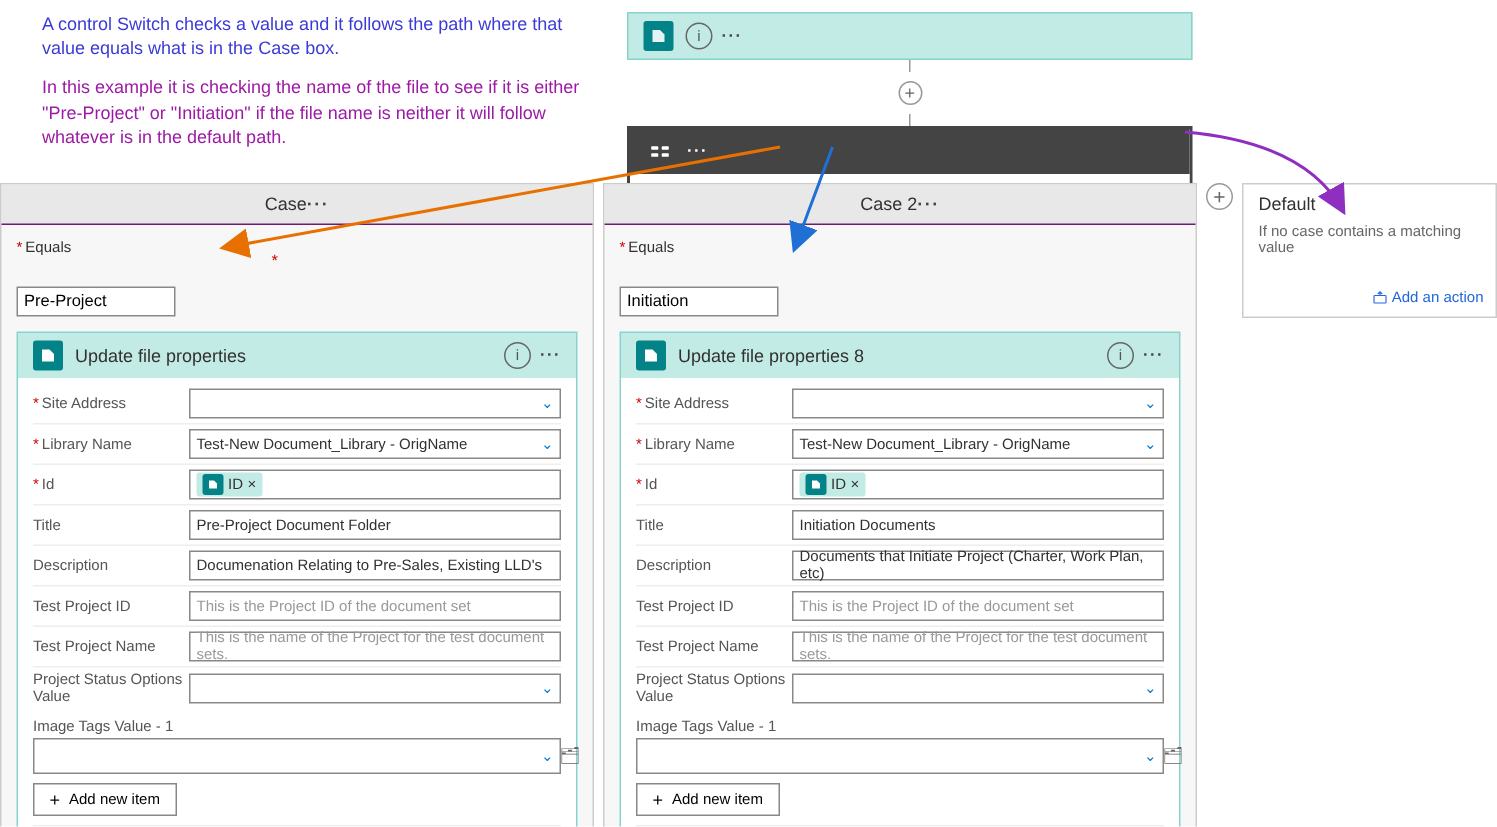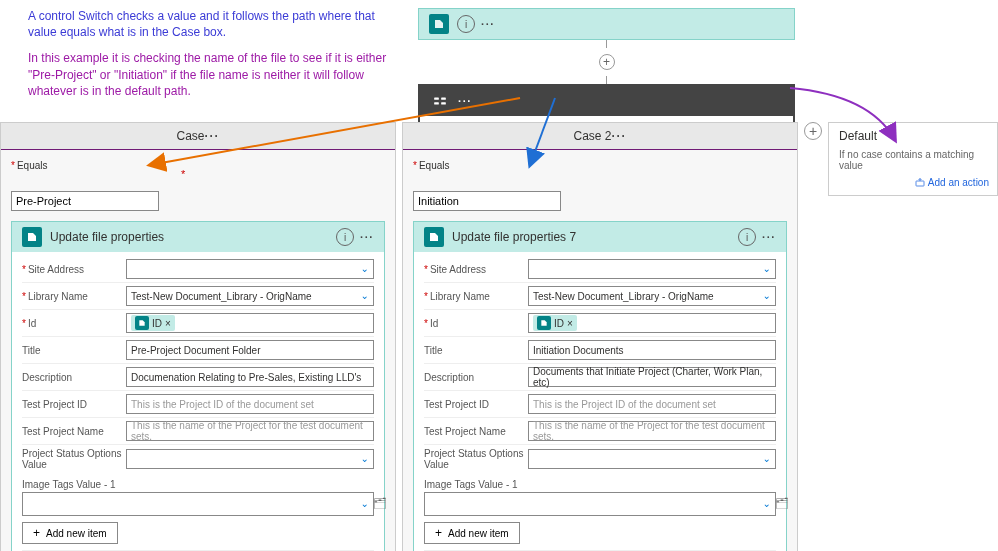--- a/index.html
+++ b/index.html
@@ -26,42 +26,42 @@
 .pill-input{flex:1;border:1px solid #888;height:22px;padding:2px 4px;display:flex;align-items:center}
 .token{background:#c2ebe6;border-radius:2px;padding:1px 4px;display:inline-flex;align-items:center;font-size:10px}
 .token .sp-mini{width:14px;height:14px;background:#038387;border-radius:2px;margin-right:3px;display:inline-flex;align-items:center;justify-content:center}
 .token .sp-mini svg{width:8px;height:8px;fill:#fff}
 .token .x{margin-left:3px;cursor:pointer;font-size:10px}
 .cases{position:absolute;top:122px;left:0;display:flex;width:998px}
 .case-col{width:404px;border:1px solid #ccc;background:#f7f7f7;margin-right:6px}
 .case-hdr{background:#e8e8e8;padding:6px 10px;font-size:12px;display:flex;justify-content:center;align-items:center;border-bottom:1px solid #701a75}
 .case-body{padding:10px}
 .eq-lbl{font-size:10px;display:block;margin-bottom:20px}
-.eq-input{width:148px;border:1px solid #888;height:20px;padding:0 4px;font-size:11px}
+.eq-input{width:106px;border:1px solid #888;height:20px;padding:0 4px;font-size:11px}
 .eq-row{position:relative}
 .eq-row .req2{position:absolute;left:170px;top:8px;color:#c00}
 .action-card{border:1px solid #85d3c9;margin-top:10px;background:#fff}
 .action-hdr{display:flex;align-items:center;background:#c2ebe6;height:30px;padding:0 10px}
 .action-body{padding:4px 10px 8px}
 .frow{display:flex;align-items:center;padding:3px 0;border-top:1px solid #eee}
 .frow:first-child{border-top:none}
 .flbl{width:104px;font-size:10px;color:#555}
 .finput{flex:1;border:1px solid #888;height:20px;padding:0 4px;font-size:10px;display:flex;align-items:center;position:relative}
 .finput .ph{color:#999}
 .dd-caret{position:absolute;right:4px;top:3px;color:#0078d4;font-size:10px}
 .itv{margin-top:6px}
 .itv-lbl{font-size:10px;margin-bottom:2px;color:#555}
 .itv-box{border:1px solid #888;height:24px;position:relative}
 .itv-box .dd-caret{top:5px}
 .itv-box .clip{position:absolute;right:-14px;top:4px;cursor:pointer;color:#666}
 .add-item{margin-top:6px;border:1px solid #888;padding:3px 10px;font-size:10px;cursor:pointer;background:#fff;display:inline-flex;align-items:center}
 .add-item span.pl{margin-right:6px;font-size:12px}
 .add-case-btn{width:18px;height:18px;border:1px solid #999;border-radius:50%;display:flex;align-items:center;justify-content:center;font-size:14px;color:#666;margin-top:0;cursor:pointer;background:#fff;flex:0 0 18px}
 .default-col{flex:0 0 170px;margin-left:6px}
-.default-box{border:1px solid #ccc;background:#fff;padding:6px 10px 16px;height:74px;position:relative}
+.default-box{border:1px solid #ccc;background:#fff;padding:6px 10px 16px;height:90px;position:relative}
 .default-hdr{font-size:12px;margin-bottom:6px}
 .default-msg{font-size:10px;color:#666}
 .add-action{position:absolute;bottom:6px;right:8px;color:#2266dd;font-size:10px;cursor:pointer}
 .add-action svg{width:12px;height:12px;vertical-align:middle;stroke:#2266dd;fill:none;stroke-width:1.5}
 svg.arrows{position:absolute;left:0;top:0;pointer-events:none}
 </style>
 </head>
 <body>
 
 <div class="annot">
@@ -226,21 +226,21 @@
         <span class="eq-lbl"><span class="req">*</span><span>Equals</span></span>
         <input class="eq-input" value="Initiation" style="">
       </div>
       <div class="action-card">
         <div class="action-hdr">
           <span class="sp-icon">
               <svg viewBox="0 0 24 24">
                 <path d="M4 4h10l6 6v10H4z"></path>
               </svg>
             </span>
-          <span style="flex:1;font-size:12px">Update file properties 7</span>
+          <span style="flex:1;font-size:12px">Update file properties 8</span>
           <span class="help">i</span>
           <span class="dots">···</span>
         </div>
         <div class="action-body">
           <div class="frow">
               <div class="flbl"><span class="req">*</span><span>Site Address</span></div>
               <div class="finput">
                 <span class="dd-caret">⌄</span>
               </div>
             </div>

